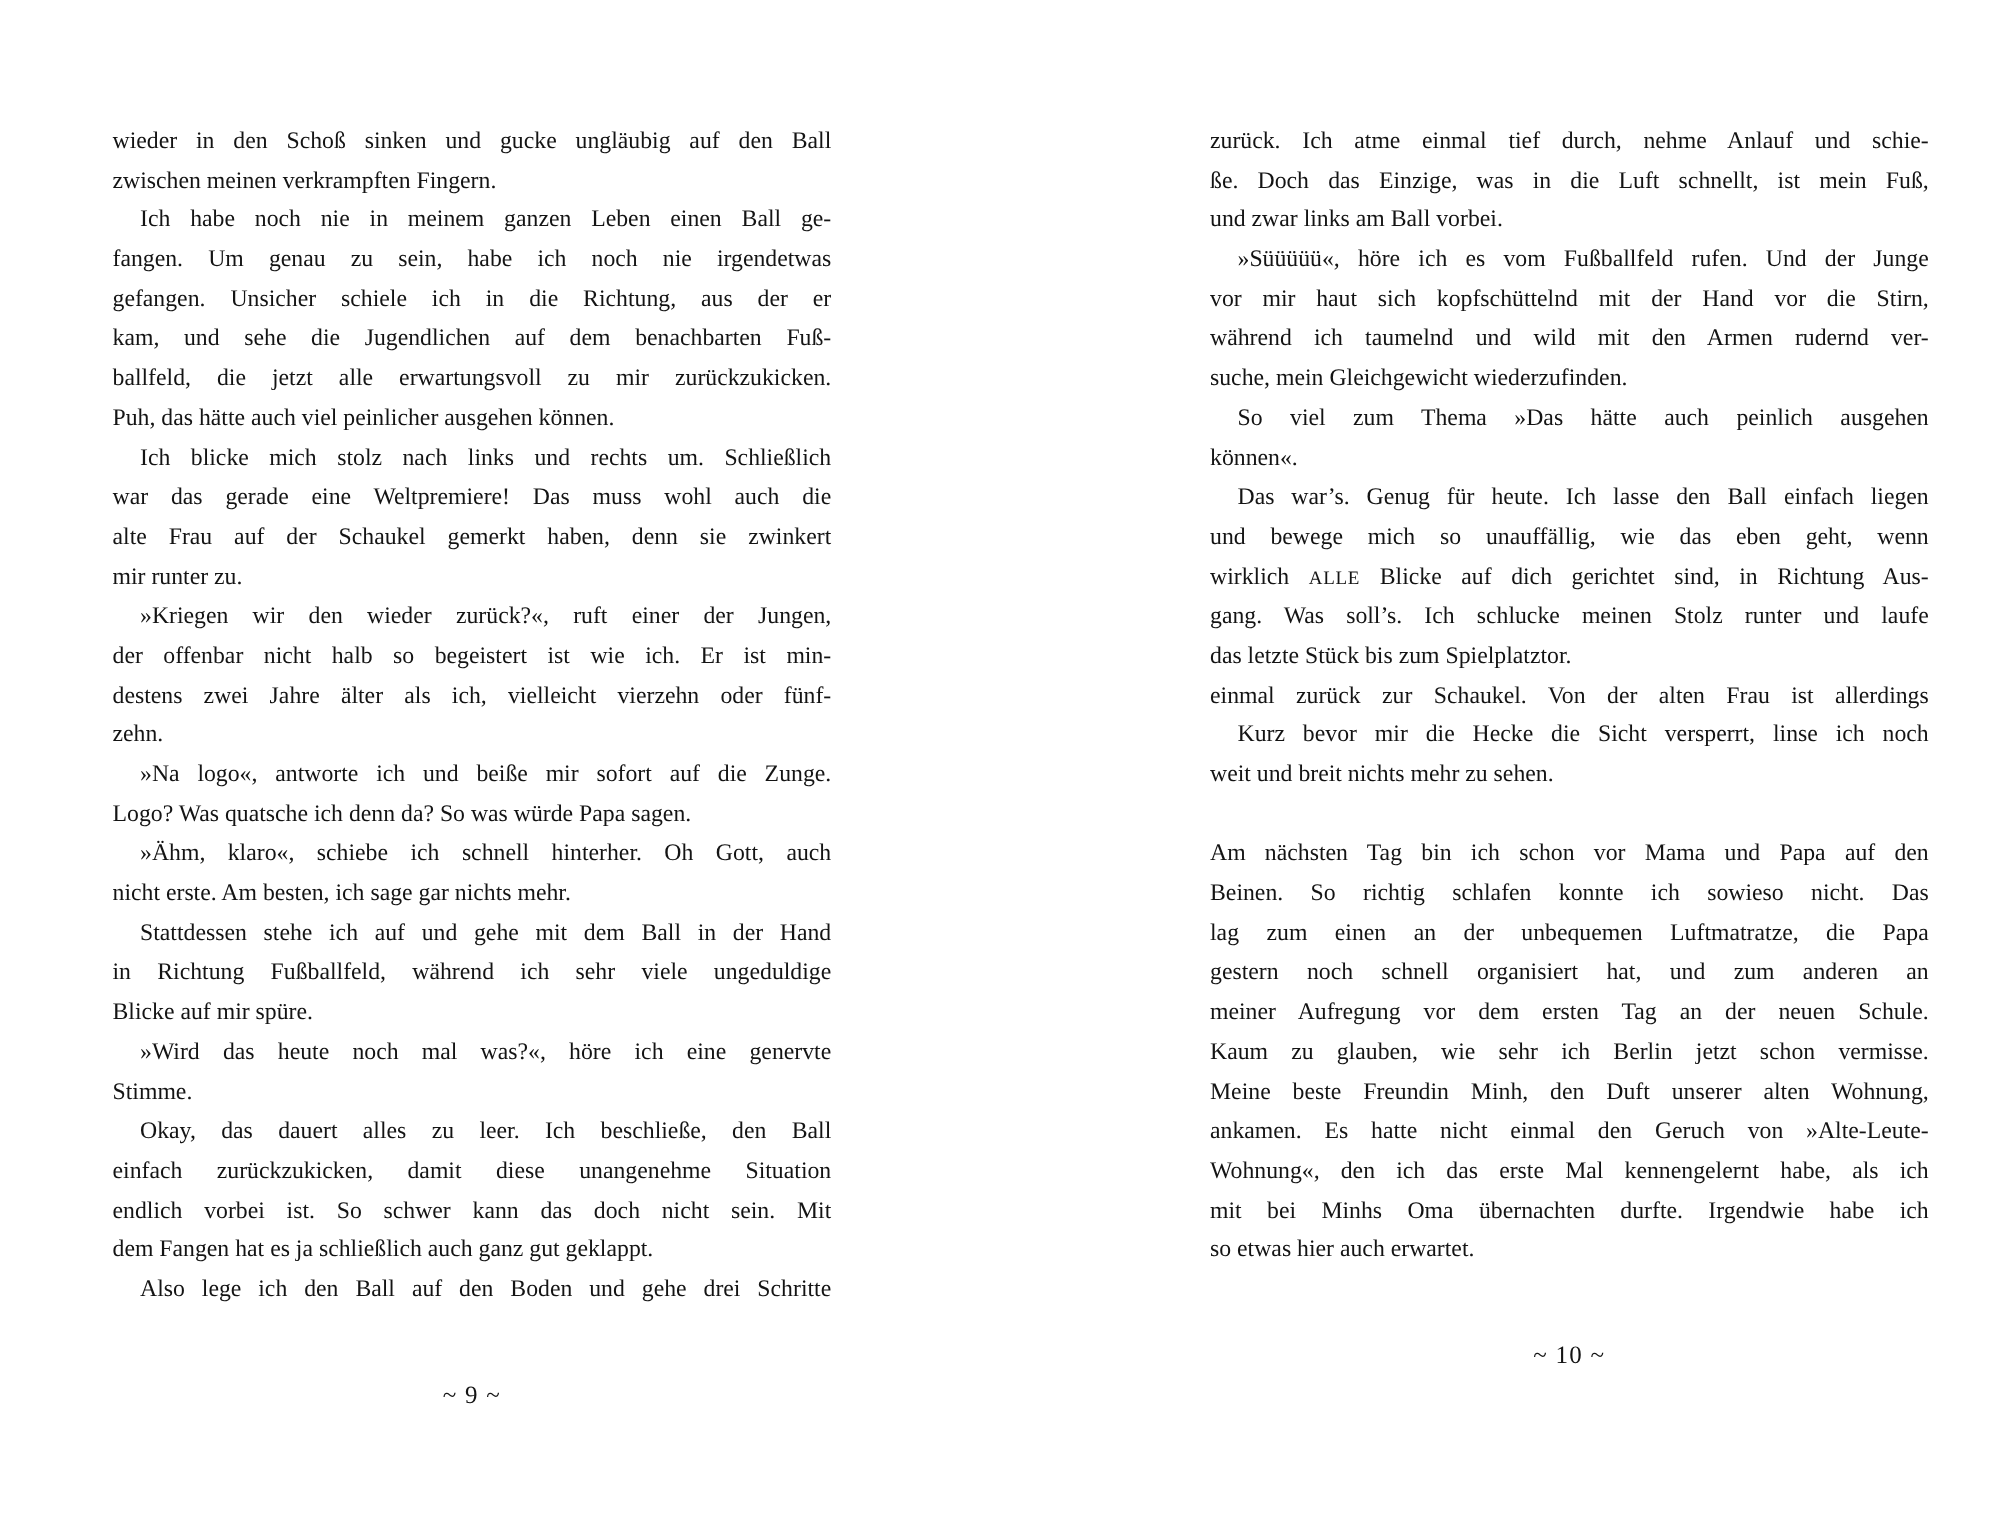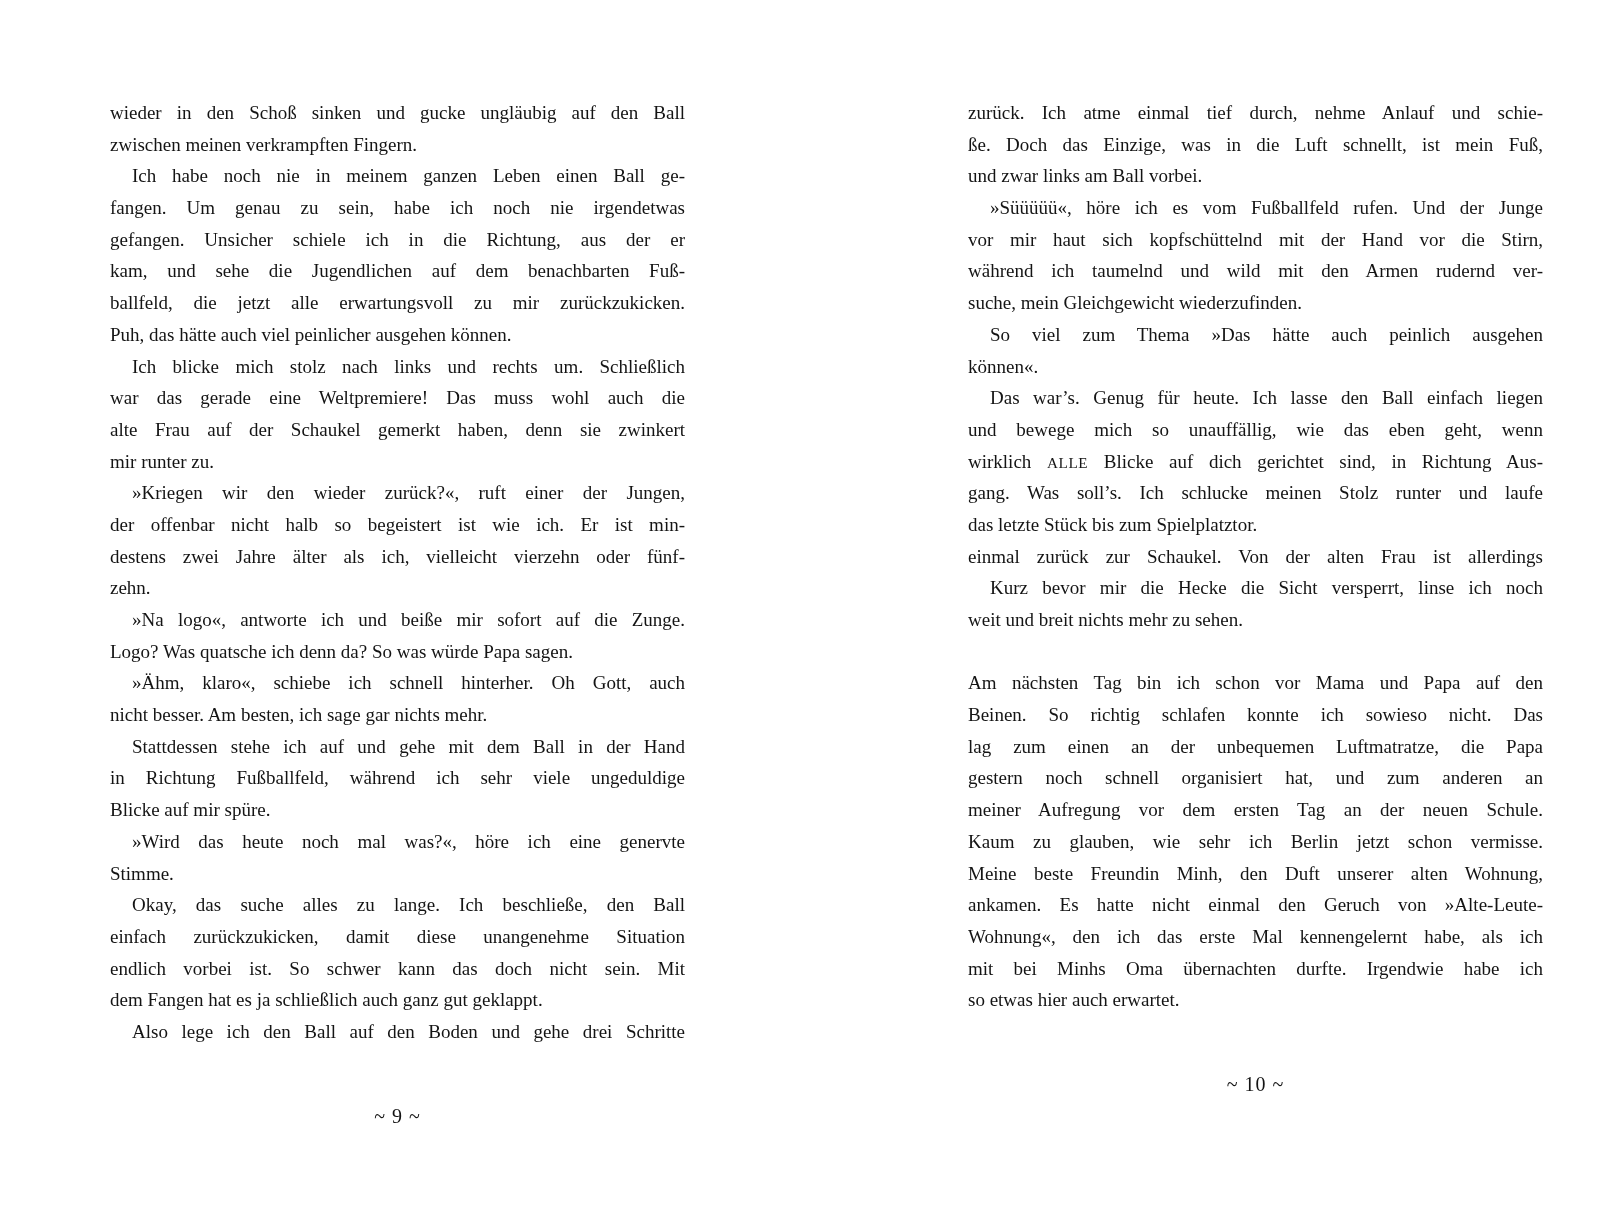--- a/index.html
+++ b/index.html
@@ -17,21 +17,21 @@
   }
   .spread {
     position: absolute;
     inset: 0;
   }
   .page {
     position: absolute;
     top: 97px;
     width: 575px;
   }
-  .page.left  { left: 110px; }
+  .page.left  { left: 90px; }
   .page.right { left: 968px; }
   .textblock {
     font-size: 19px;
     line-height: 31.7px;
   }
   .line {
     height: 31.7px;
     overflow: hidden;
     white-space: normal;
   }
@@ -75,27 +75,27 @@
         <div class="line just"><span>war das gerade eine Weltpremiere! Das muss wohl auch die</span></div>
         <div class="line just"><span>alte Frau auf der Schaukel gemerkt haben, denn sie zwinkert</span></div>
         <div class="line"><span>mir runter zu.</span></div>
         <div class="line indent just"><span>»Kriegen wir den wieder zurück?«, ruft einer der Jungen,</span></div>
         <div class="line just"><span>der offenbar nicht halb so begeistert ist wie ich. Er ist min-</span></div>
         <div class="line just"><span>destens zwei Jahre älter als ich, vielleicht vierzehn oder fünf-</span></div>
         <div class="line"><span>zehn.</span></div>
         <div class="line indent just"><span>»Na logo«, antworte ich und beiße mir sofort auf die Zunge.</span></div>
         <div class="line"><span class="it">Logo?</span><span> Was quatsche ich denn da? So was würde Papa sagen.</span></div>
         <div class="line indent just"><span>»Ähm, klaro«, schiebe ich schnell hinterher. Oh Gott, auch</span></div>
-        <div class="line"><span>nicht besser. Am besten, ich sage gar nichts mehr.</span></div>
+        <div class="line"><span>nicht erste. Am besten, ich sage gar nichts mehr.</span></div>
         <div class="line indent just"><span>Stattdessen stehe ich auf und gehe mit dem Ball in der Hand</span></div>
         <div class="line just"><span>in Richtung Fußballfeld, während ich sehr viele ungeduldige</span></div>
         <div class="line"><span>Blicke auf mir spüre.</span></div>
         <div class="line indent just"><span>»Wird das heute noch mal was?«, höre ich eine genervte</span></div>
         <div class="line"><span>Stimme.</span></div>
-        <div class="line indent just"><span>Okay, das suche alles zu lange. Ich beschließe, den Ball</span></div>
+        <div class="line indent just"><span>Okay, das dauert alles zu leer. Ich beschließe, den Ball</span></div>
         <div class="line just"><span>einfach zurückzukicken, damit diese unangenehme Situation</span></div>
         <div class="line just"><span>endlich vorbei ist. So schwer kann das doch nicht sein. Mit</span></div>
         <div class="line"><span>dem Fangen hat es ja schließlich auch ganz gut geklappt.</span></div>
         <div class="line indent just"><span>Also lege ich den Ball auf den Boden und gehe drei Schritte</span></div>
       </div>
     <div class="pagenum">~ 9 ~</div>
   </section>
 
   <section class="page right">
     <div class="textblock">

